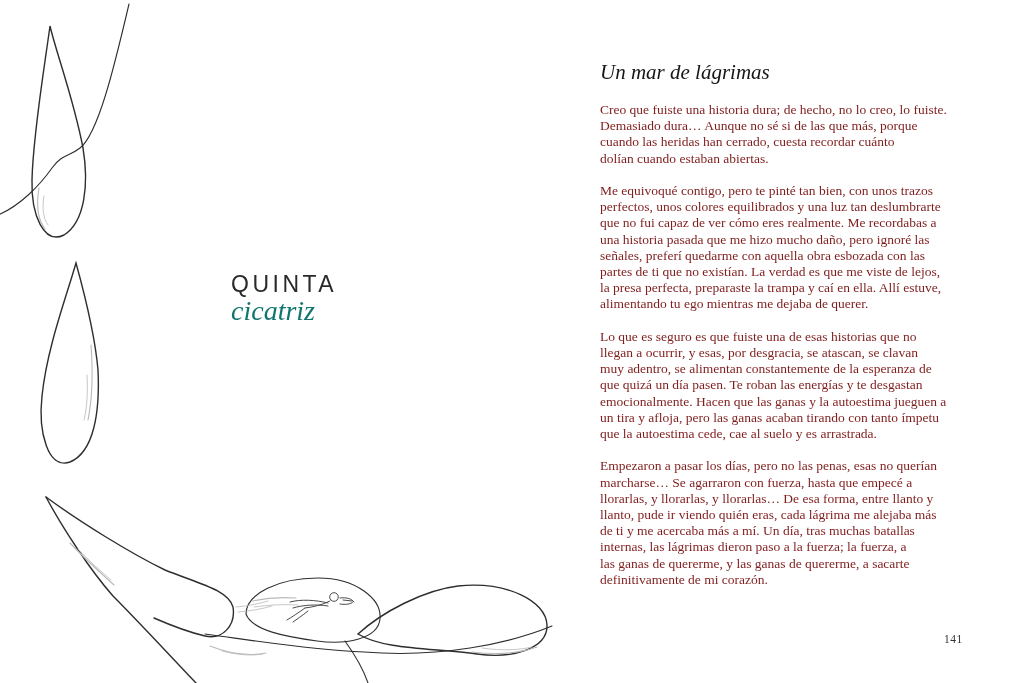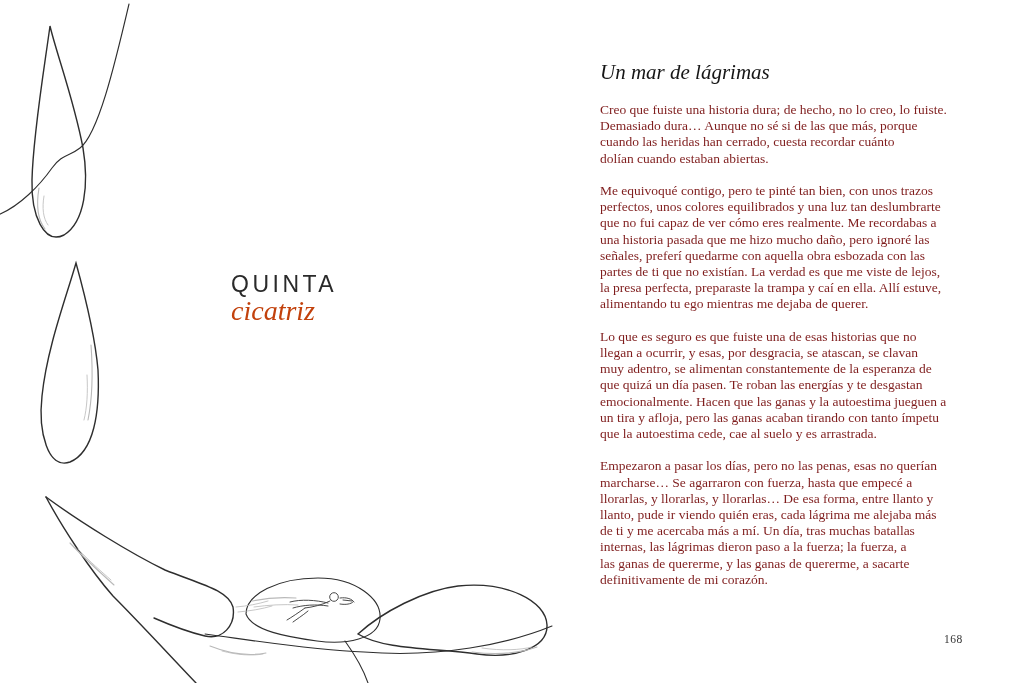--- a/index.html
+++ b/index.html
@@ -33,21 +33,21 @@
     font-size:23px;
     font-weight:400;
     letter-spacing:3.5px;
     color:#2a2a2a;
     line-height:24px;
   }
   .chapter-title{
     font-family:"Liberation Serif", serif;
     font-style:italic;
     font-size:28px;
-    color:#c2410c;
+    color:#0f766e;
     line-height:30px;
     margin-top:0px;
   }
 
   
   .text-column{
     position:absolute;
     left:600px;
     top:60px;
     width:400px;
@@ -167,16 +167,16 @@
 que la autoestima cede, cae al suelo y es arrastrada.</p>
       <p class="body-paragraph">Empezaron a pasar los días, pero no las penas, esas no querían
 marcharse… Se agarraron con fuerza, hasta que empecé a
 llorarlas, y llorarlas, y llorarlas… De esa forma, entre llanto y
 llanto, pude ir viendo quién eras, cada lágrima me alejaba más
 de ti y me acercaba más a mí. Un día, tras muchas batallas
 internas, las lágrimas dieron paso a la fuerza; la fuerza, a
 las ganas de quererme, y las ganas de quererme, a sacarte
 definitivamente de mi corazón.</p>
     </div>
-    <div class="page-number">168</div>
+    <div class="page-number">141</div>
   </div>
 
 </div>
 
 </body></html>

